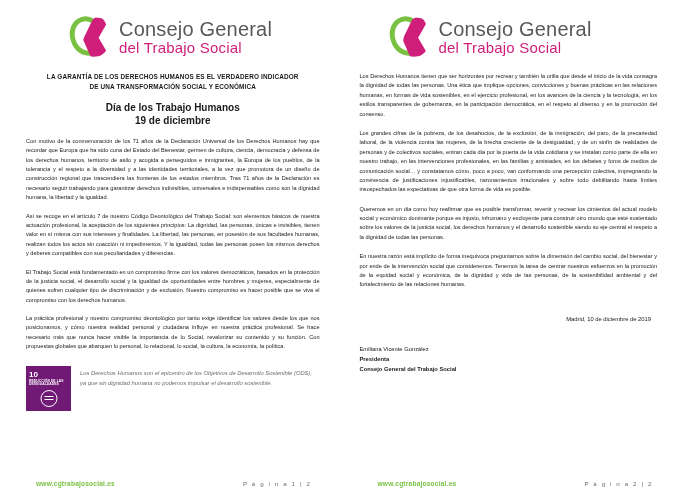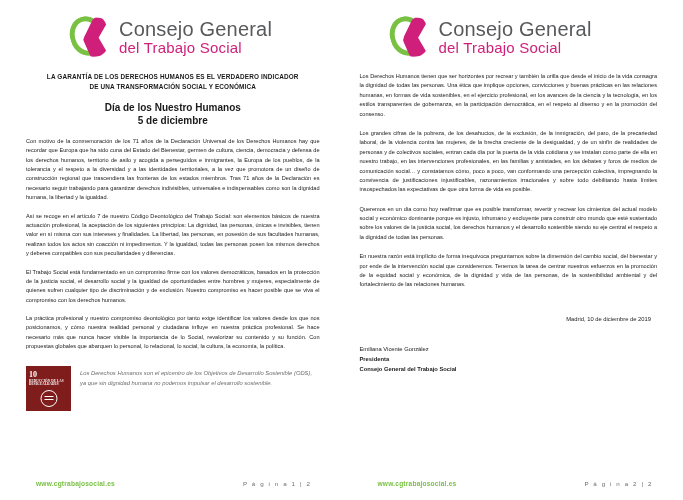--- a/index.html
+++ b/index.html
@@ -115,27 +115,26 @@
   
   .ods-block {
     display: flex;
     align-items: flex-start;
     gap: 9px;
     margin-top: 14px;
   }
   .ods-badge {
     width: 45px;
     height: 45px;
-    background: #7f1d1d;
+    background: #701a75;
     color: #ffffff;
     flex: 0 0 auto;
     padding: 3px;
     box-sizing: border-box;
     position: relative;
-    font-family: Liberation Serif, serif;
   }
   .ods-badge .ods-num {
     font-size: 8px;
     font-weight: bold;
     line-height: 1;
     margin-top: 2px;
   }
   .ods-badge .ods-label {
     font-size: 3.3px;
     line-height: 1.12;
@@ -227,22 +226,22 @@
       </div>
       <div class="logo-text">
         <div class="logo-line1">Consejo General</div>
         <div class="logo-line2">del Trabajo Social</div>
       </div>
     </div>
 
     <div class="doc-title">LA GARANTÍA DE LOS DERECHOS HUMANOS ES EL VERDADERO INDICADOR DE UNA TRANSFORMACIÓN SOCIAL Y ECONÓMICA</div>
 
     <div class="doc-subtitle">
-      <div>Día de los Nuestro Humanos</div>
-      <div>5 de diciembre</div>
+      <div>Día de los Trabajo Humanos</div>
+      <div>19 de diciembre</div>
     </div>
 
     <div class="body-col">
       <p>Con motivo de la conmemoración de los 71 años de la Declaración Universal de los Derechos Humanos hay que recordar que Europa que ha sido cuna del Estado del Bienestar, germen de cultura, ciencia, democracia y defensa de los derechos humanos, territorio de asilo y acogida a perseguidos e inmigrantes, la Europa de los pueblos, de la tolerancia y el respeto a la diversidad y a las identidades territoriales, a la vez que promotora de un diseño de construcción regional que trascendiera las fronteras de los estados miembros. Tras 71 años de la Declaración es necesario seguir trabajando para garantizar derechos indivisibles, universales e indispensables como son la dignidad humana, la libertad y la igualdad.</p>
       <p>Así se recoge en el artículo 7 de nuestro Código Deontológico del Trabajo Social: son elementos básicos de nuestra actuación profesional, la aceptación de los siguientes principios: La dignidad, las personas, únicas e invisibles, tienen valor en sí misma con sus intereses y finalidades. La libertad, las personas, en posesión de sus facultades humanas, realizan todos los actos sin coacción ni impedimentos. Y la igualdad, todas las personas posen los mismos derechos y deberes compatibles con sus peculiaridades y diferencias.</p>
       <p>El Trabajo Social está fundamentado en un compromiso firme con los valores democráticos, basados en la protección de la justicia social, el desarrollo social y la igualdad de oportunidades entre hombres y mujeres, especialmente de quienes sufren cualquier tipo de discriminación y de exclusión. Nuestro compromiso es hacer posible que se viva el compromiso con los derechos humanos.</p>
       <p>La práctica profesional y nuestro compromiso deontológico por tanto exige identificar los valores desde los que nos posicionamos, y cómo nuestra realidad personal y ciudadana influye en nuestra práctica profesional. Se hace necesario más que nunca hacer visible la importancia de lo Social, revalorizar su contenido y su función. Con propuestas globales que abarquen lo personal, lo relacional, lo social, la cultura, la economía, la política.</p>
     </div>
 
     <div class="ods-block">

